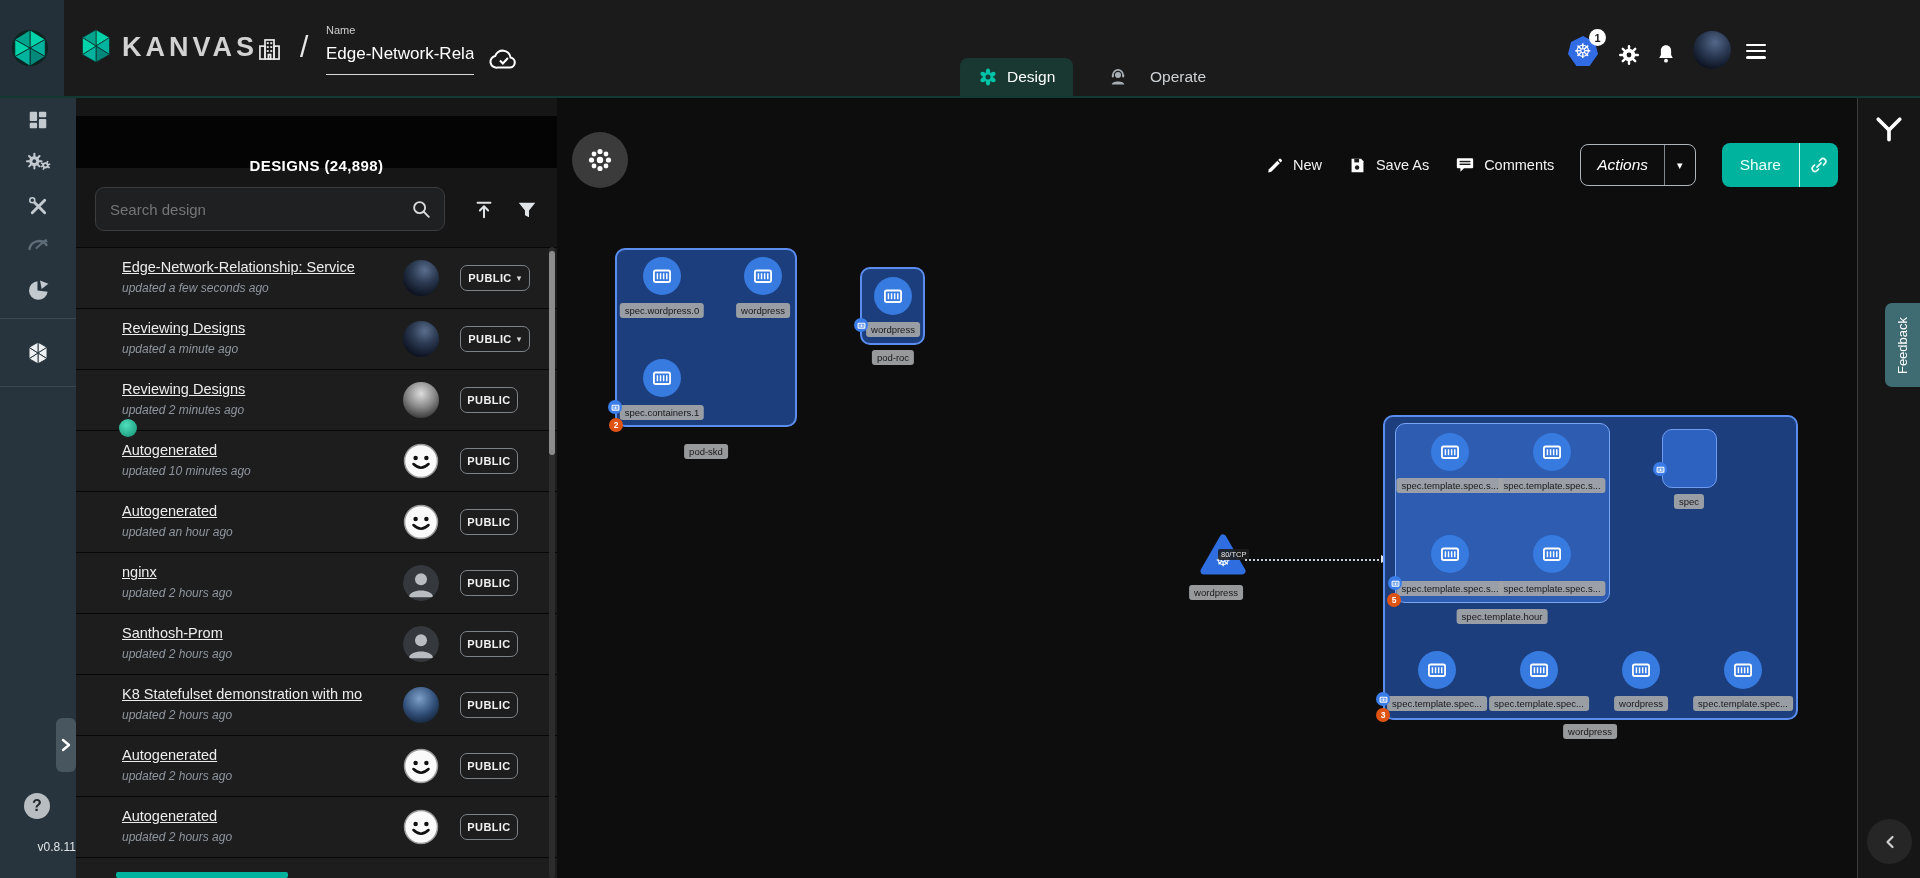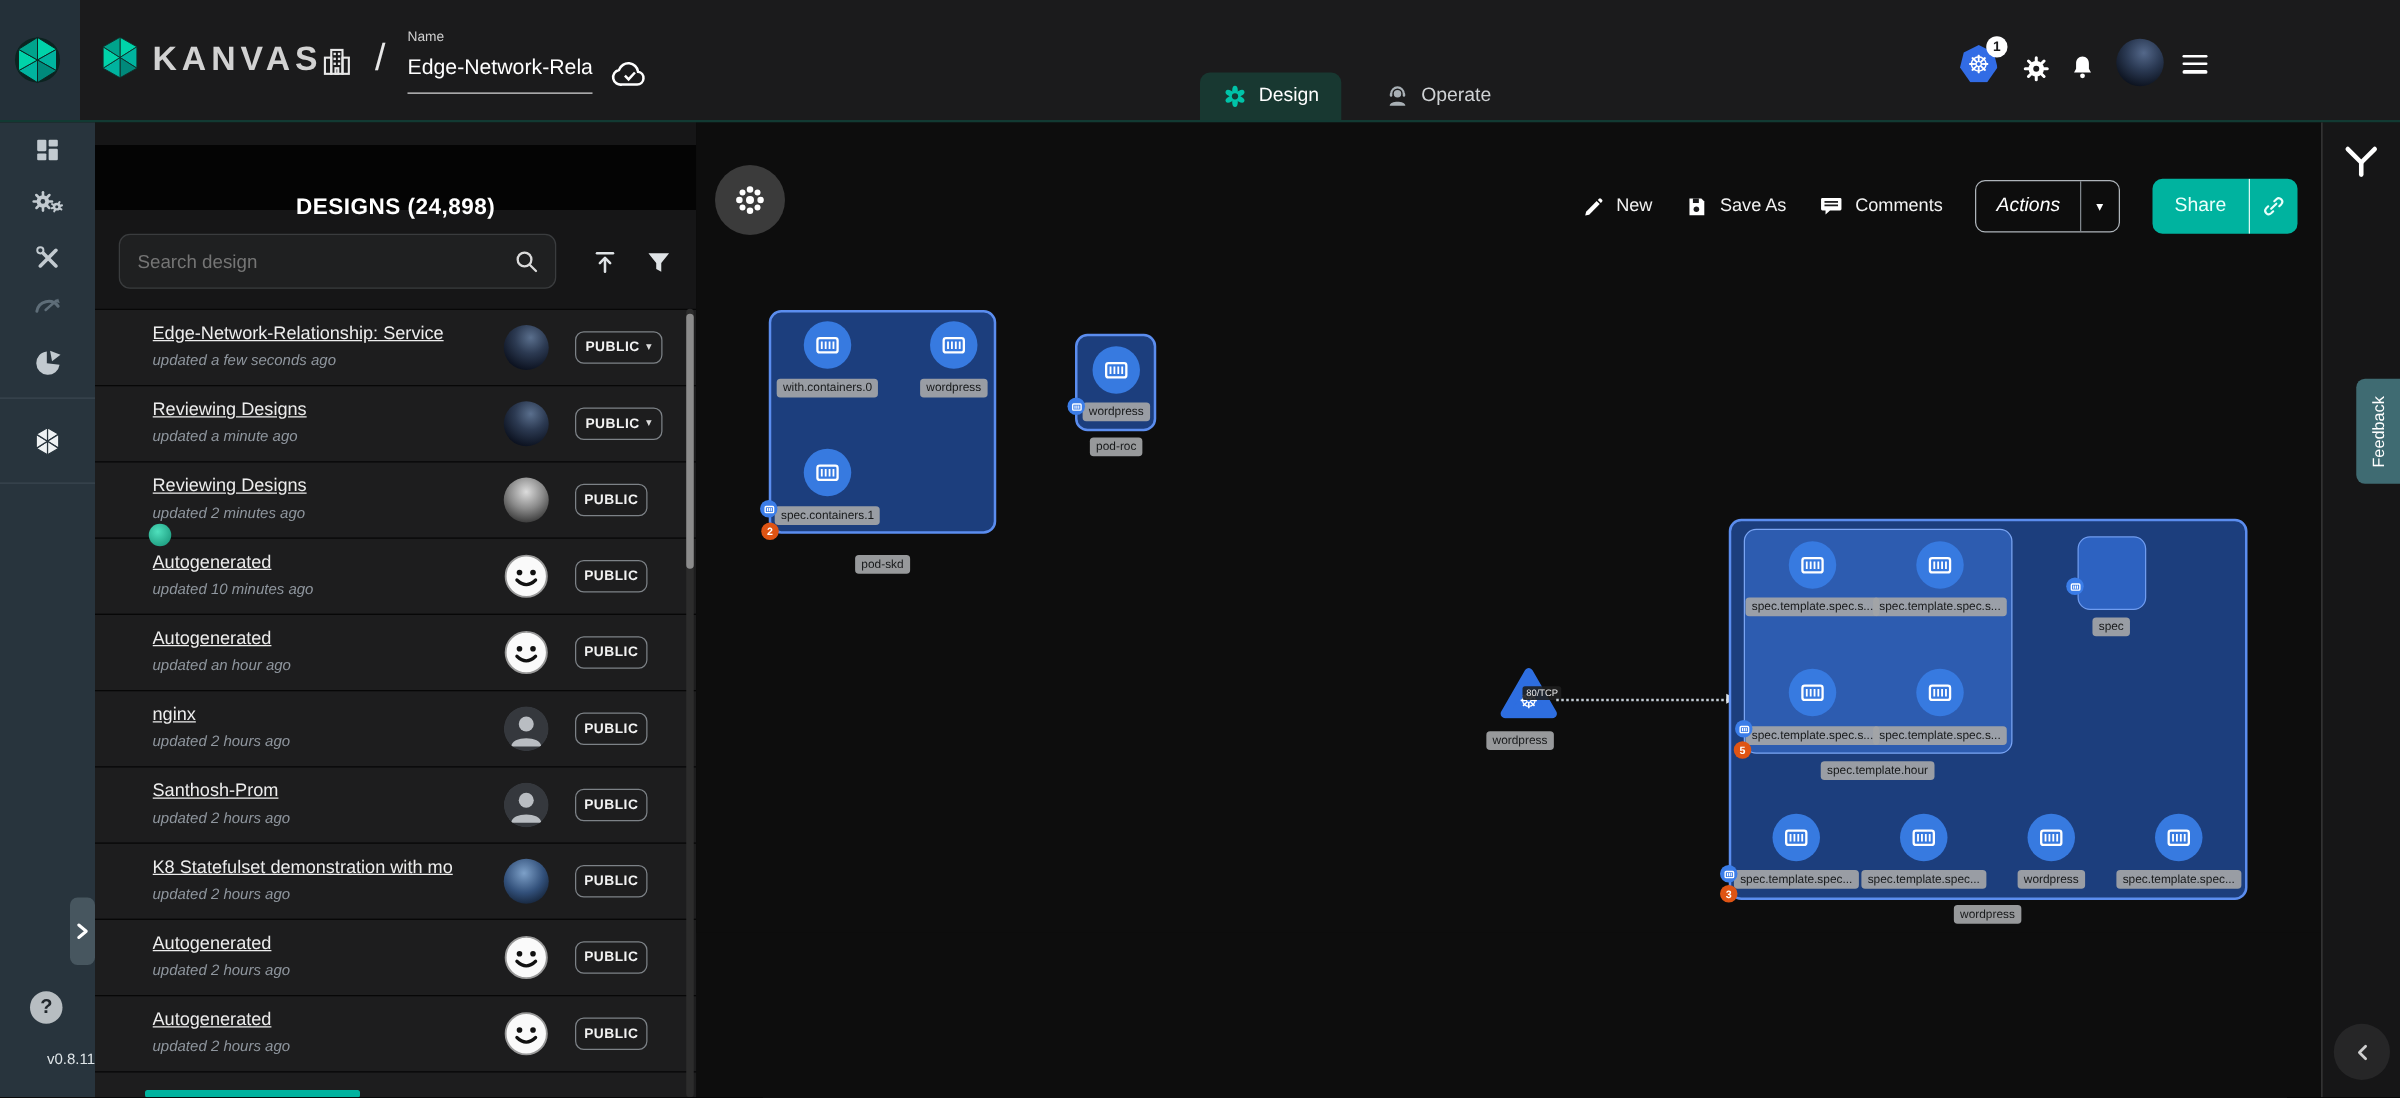--- a/index.html
+++ b/index.html
@@ -20,37 +20,37 @@
   .k8s-glyph{font-family:"DejaVu Sans",sans-serif;color:#fff;}
   .count-badge{width:17px;height:17px;border-radius:50%;background:#fff;color:#1b1b1c;
                font-size:11px;font-weight:bold;display:flex;align-items:center;justify-content:center;}
   .avatar-top{width:38px;height:38px;border-radius:50%;
       background:radial-gradient(circle at 58% 30%, #54688a 0%, #2b3a54 40%, #0b111d 80%);}
   .burger div{width:20px;height:2.6px;background:#fff;border-radius:2px;margin:3.6px 0;}
   .tab{position:absolute;top:58px;height:38px;display:flex;align-items:center;gap:9px;
        padding:0 18px;border-radius:8px 8px 0 0;box-sizing:border-box;}
   .tab.active{background:#183831;}
   .tab-label{font-size:15.5px;color:#fff;}
-  .tab.inactive .tab-label{color:#cfd2d4;}
+  .tab.inactive .tab-label{color:#cfd2d4;margin-left:13px;}
   
   #rail{position:absolute;top:98px;left:0;width:76px;height:780px;background:#28343d;}
   .rail-item{position:absolute;left:0;width:76px;height:34px;display:flex;align-items:center;justify-content:center;}
   .rail-div{position:absolute;left:0;width:76px;height:1px;background:#3a4650;}
   #rail-expand{position:absolute;left:56px;top:620px;width:20px;height:54px;background:#47565f;
                border-radius:6px;display:flex;align-items:center;justify-content:center;}
   #help-circle{position:absolute;left:24px;top:695px;width:26px;height:26px;border-radius:50%;
                background:#b7bdc1;color:#20262b;font-weight:bold;font-size:16px;
                display:flex;align-items:center;justify-content:center;}
   #version{position:absolute;left:0;top:742px;width:76px;text-align:right;
            color:#dfe5e8;font-size:12px;}
   
   #panel{position:absolute;top:98px;left:76px;width:481px;height:780px;background:#161617;overflow:hidden;}
   #panel-header{position:absolute;top:18px;left:0;width:481px;height:52px;background:#040404;
                 display:flex;align-items:center;justify-content:center;}
-  #panel-title{color:#fff;font-size:18px;font-weight:bold;letter-spacing:.4px;margin-top:46px;}
+  #panel-title{color:#fff;font-size:15px;font-weight:bold;letter-spacing:.4px;margin-top:46px;}
   #search-box{position:absolute;left:19px;top:89px;width:350px;height:44px;background:#1f2021;
               border:1px solid #3a3c3e;border-radius:9px;box-sizing:border-box;
               display:flex;align-items:center;padding:0 12px;}
   #search-input{flex:1;background:transparent;border:none;outline:none;color:#c9c9c9;
                 font-size:15px;font-family:"Liberation Sans",sans-serif;}
   .panel-tool{position:absolute;top:97px;width:30px;height:30px;display:flex;align-items:center;justify-content:center;}
   #design-list{position:absolute;top:149px;left:0;width:481px;}
   .row{position:relative;height:61px;background:#1d1d1e;border-top:1px solid #070707;box-sizing:border-box;}
   .row-title{position:absolute;left:46px;top:11px;width:272px;font-size:14.5px;color:#ededed;
              white-space:nowrap;overflow:hidden;text-decoration:underline;}
@@ -554,21 +554,21 @@
         <rect x="3.2" y="6" width="17.6" height="12.5" rx="2" fill="none" stroke="#fff" stroke-width="2"></rect>
         <path d="M7 9v6.5M10.4 9v6.5M13.8 9v6.5M17.2 9v6.5" stroke="#fff" stroke-width="1.6"></path>
       </svg>
     </div>
     <div class="knode" style="left:86px;top:261px;">
       <svg width="22" height="22" viewBox="0 0 24 24">
         <rect x="3.2" y="6" width="17.6" height="12.5" rx="2" fill="none" stroke="#fff" stroke-width="2"></rect>
         <path d="M7 9v6.5M10.4 9v6.5M13.8 9v6.5M17.2 9v6.5" stroke="#fff" stroke-width="1.6"></path>
       </svg>
     </div>
-    <div class="chip" style="left:105px;top:205px;">with.containers.0</div>
+    <div class="chip" style="left:105px;top:205px;">spec.wordpress.0</div>
     <div class="chip" style="left:206px;top:205px;">wordpress</div>
     <div class="chip" style="left:105px;top:307px;">spec.containers.1</div>
     <div class="bdg bdg-b" style="left:51px;top:302px;">
       <svg width="9" height="9" viewBox="0 0 24 24">
         <rect x="3" y="6" width="18" height="13" rx="2" fill="none" stroke="#fff" stroke-width="3"></rect>
         <path d="M8 9v7M12 9v7M16 9v7" stroke="#fff" stroke-width="2.4"></path>
       </svg>
     </div>
     <div class="bdg bdg-o" style="left:52px;top:320px;">2</div>
     <div class="chip" style="left:149px;top:334px;margin-top:12px;">pod-skd</div>

